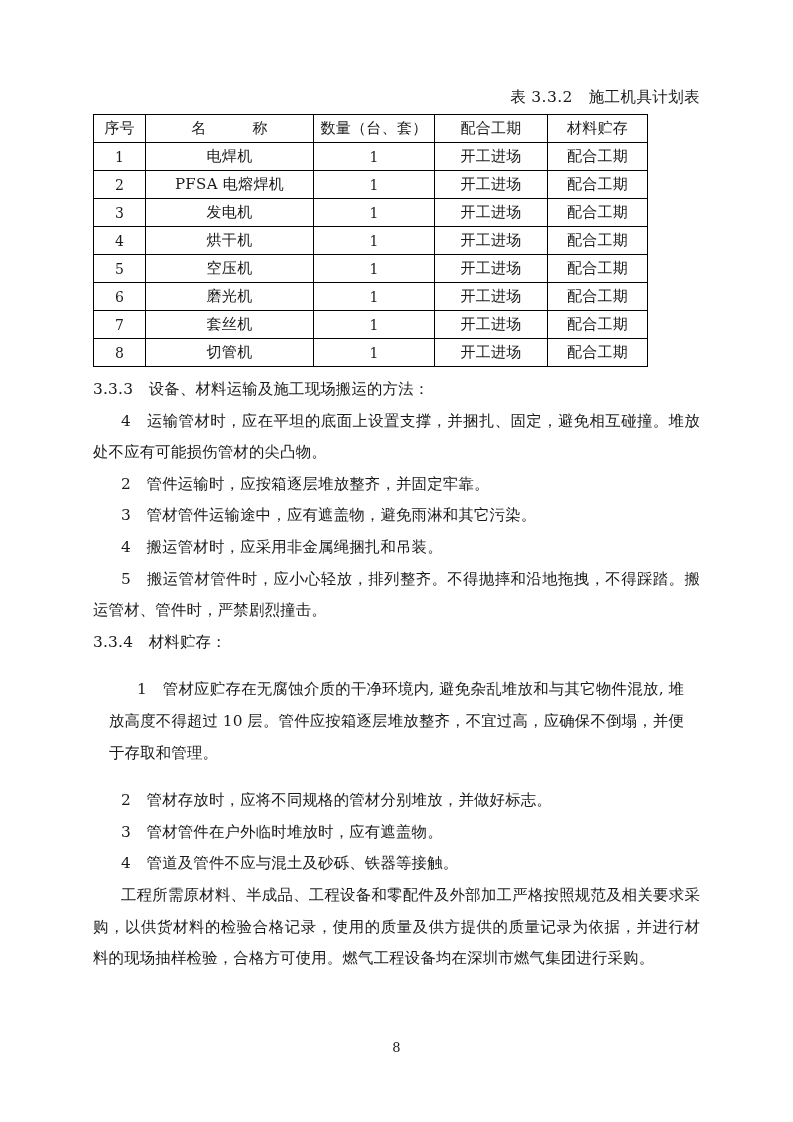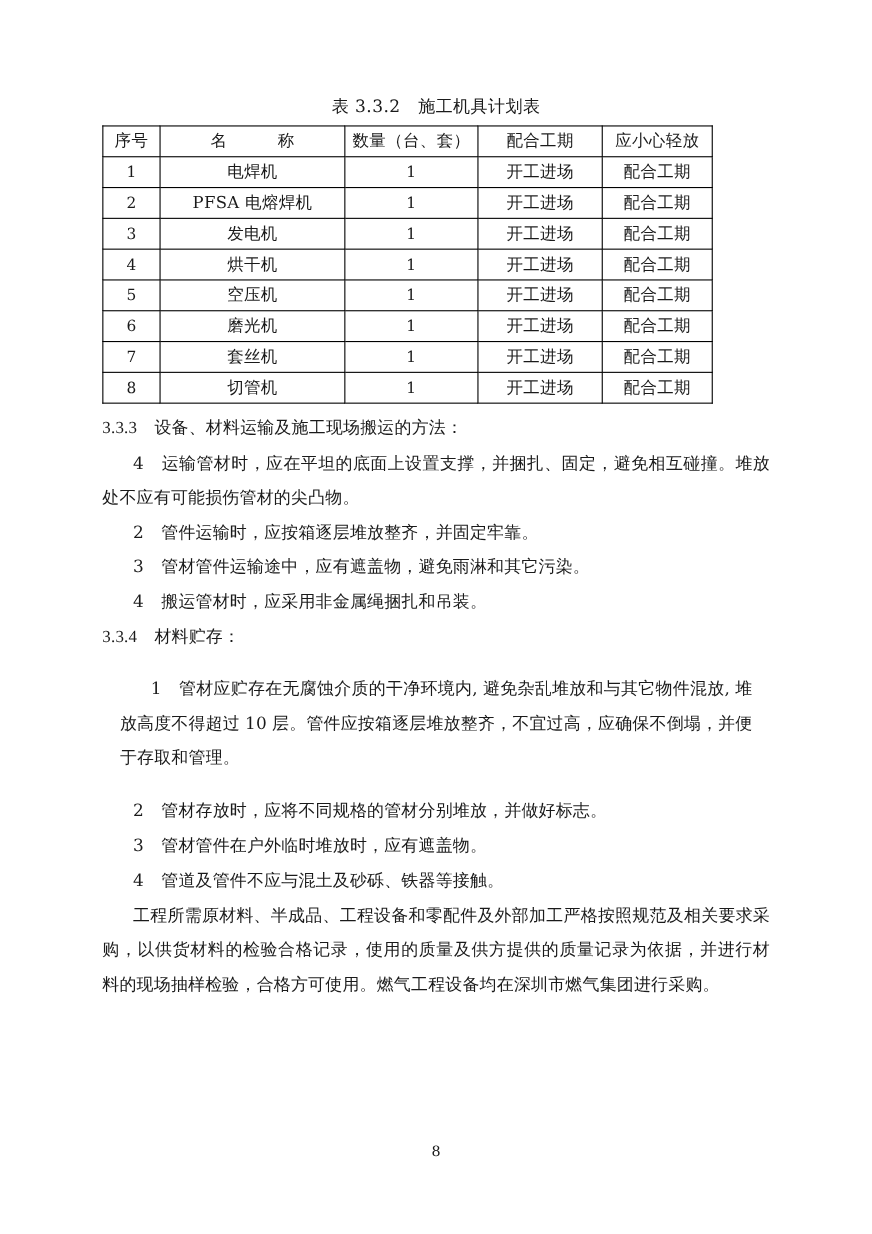--- a/index.html
+++ b/index.html
@@ -23,21 +23,21 @@
   }
   .content {
     position: absolute;
     left: 93px;
     top: 86px;
     width: 607px;
   }
 
   
   .table-caption {
-    text-align: center;
+    text-align: right;
     font-size: 15.5px;
     line-height: 22px;
     letter-spacing: 0.4px;
     margin: 0 0 6px 0;
     white-space: pre;
   }
 
   
   table.plan-table {
     border-collapse: collapse;
@@ -70,21 +70,20 @@
   .body-block {
     margin-top: 7px;
     font-size: 15.4px;
     line-height: 31.6px;
     letter-spacing: 0.2px;
     text-align: justify;
   }
   p.sec {
     margin: 0;
     white-space: pre;
-    font-family: Liberation Serif, serif;
   }
   p.item {
     margin: 0;
     text-indent: 28px;
     white-space: pre-wrap;
   }
   p.item-tight {
     margin: 16px;
     text-indent: 28px;
     white-space: pre-wrap;
@@ -117,21 +116,21 @@
           <col class="c-qty">
           <col class="c-in">
           <col class="c-use">
       </colgroup>
       <thead>
         <tr>
           <th>序号</th>
           <th>名　　　称</th>
           <th>数量（台、套）</th>
           <th>配合工期</th>
-          <th>应小心轻放</th>
+          <th>材料贮存</th>
         </tr>
       </thead>
       <tbody>
         <tr>
           <td class="num-cell">1</td>
           <td>电焊机</td>
           <td class="num-cell">1</td>
           <td>开工进场</td>
           <td>配合工期</td>
         </tr>
@@ -187,20 +186,21 @@
       </tbody>
     </table>
 
     <div class="body-block">
 
       <p class="sec">3.3.3　设备、材料运输及施工现场搬运的方法：</p>
       <p class="item">4　运输管材时，应在平坦的底面上设置支撑，并捆扎、固定，避免相互碰撞。堆放处不应有可能损伤管材的尖凸物。</p>
       <p class="item">2　管件运输时，应按箱逐层堆放整齐，并固定牢靠。</p>
       <p class="item">3　管材管件运输途中，应有遮盖物，避免雨淋和其它污染。</p>
       <p class="item">4　搬运管材时，应采用非金属绳捆扎和吊装。</p>
+      <p class="item">5　搬运管材管件时，应小心轻放，排列整齐。不得抛摔和沿地拖拽，不得踩踏。搬运管材、管件时，严禁剧烈撞击。</p>
 
       <p class="sec">3.3.4　材料贮存：</p>
       <p class="item-tight">1　管材应贮存在无腐蚀介质的干净环境内, 避免杂乱堆放和与其它物件混放, 堆放高度不得超过 10 层。管件应按箱逐层堆放整齐，不宜过高，应确保不倒塌，并便于存取和管理。</p>
       <p class="item">2　管材存放时，应将不同规格的管材分别堆放，并做好标志。</p>
       <p class="item">3　管材管件在户外临时堆放时，应有遮盖物。</p>
       <p class="item">4　管道及管件不应与混土及砂砾、铁器等接触。</p>
 
       <p class="item">工程所需原材料、半成品、工程设备和零配件及外部加工严格按照规范及相关要求采购，以供货材料的检验合格记录，使用的质量及供方提供的质量记录为依据，并进行材料的现场抽样检验，合格方可使用。燃气工程设备均在深圳市燃气集团进行采购。</p>
 
     </div>

